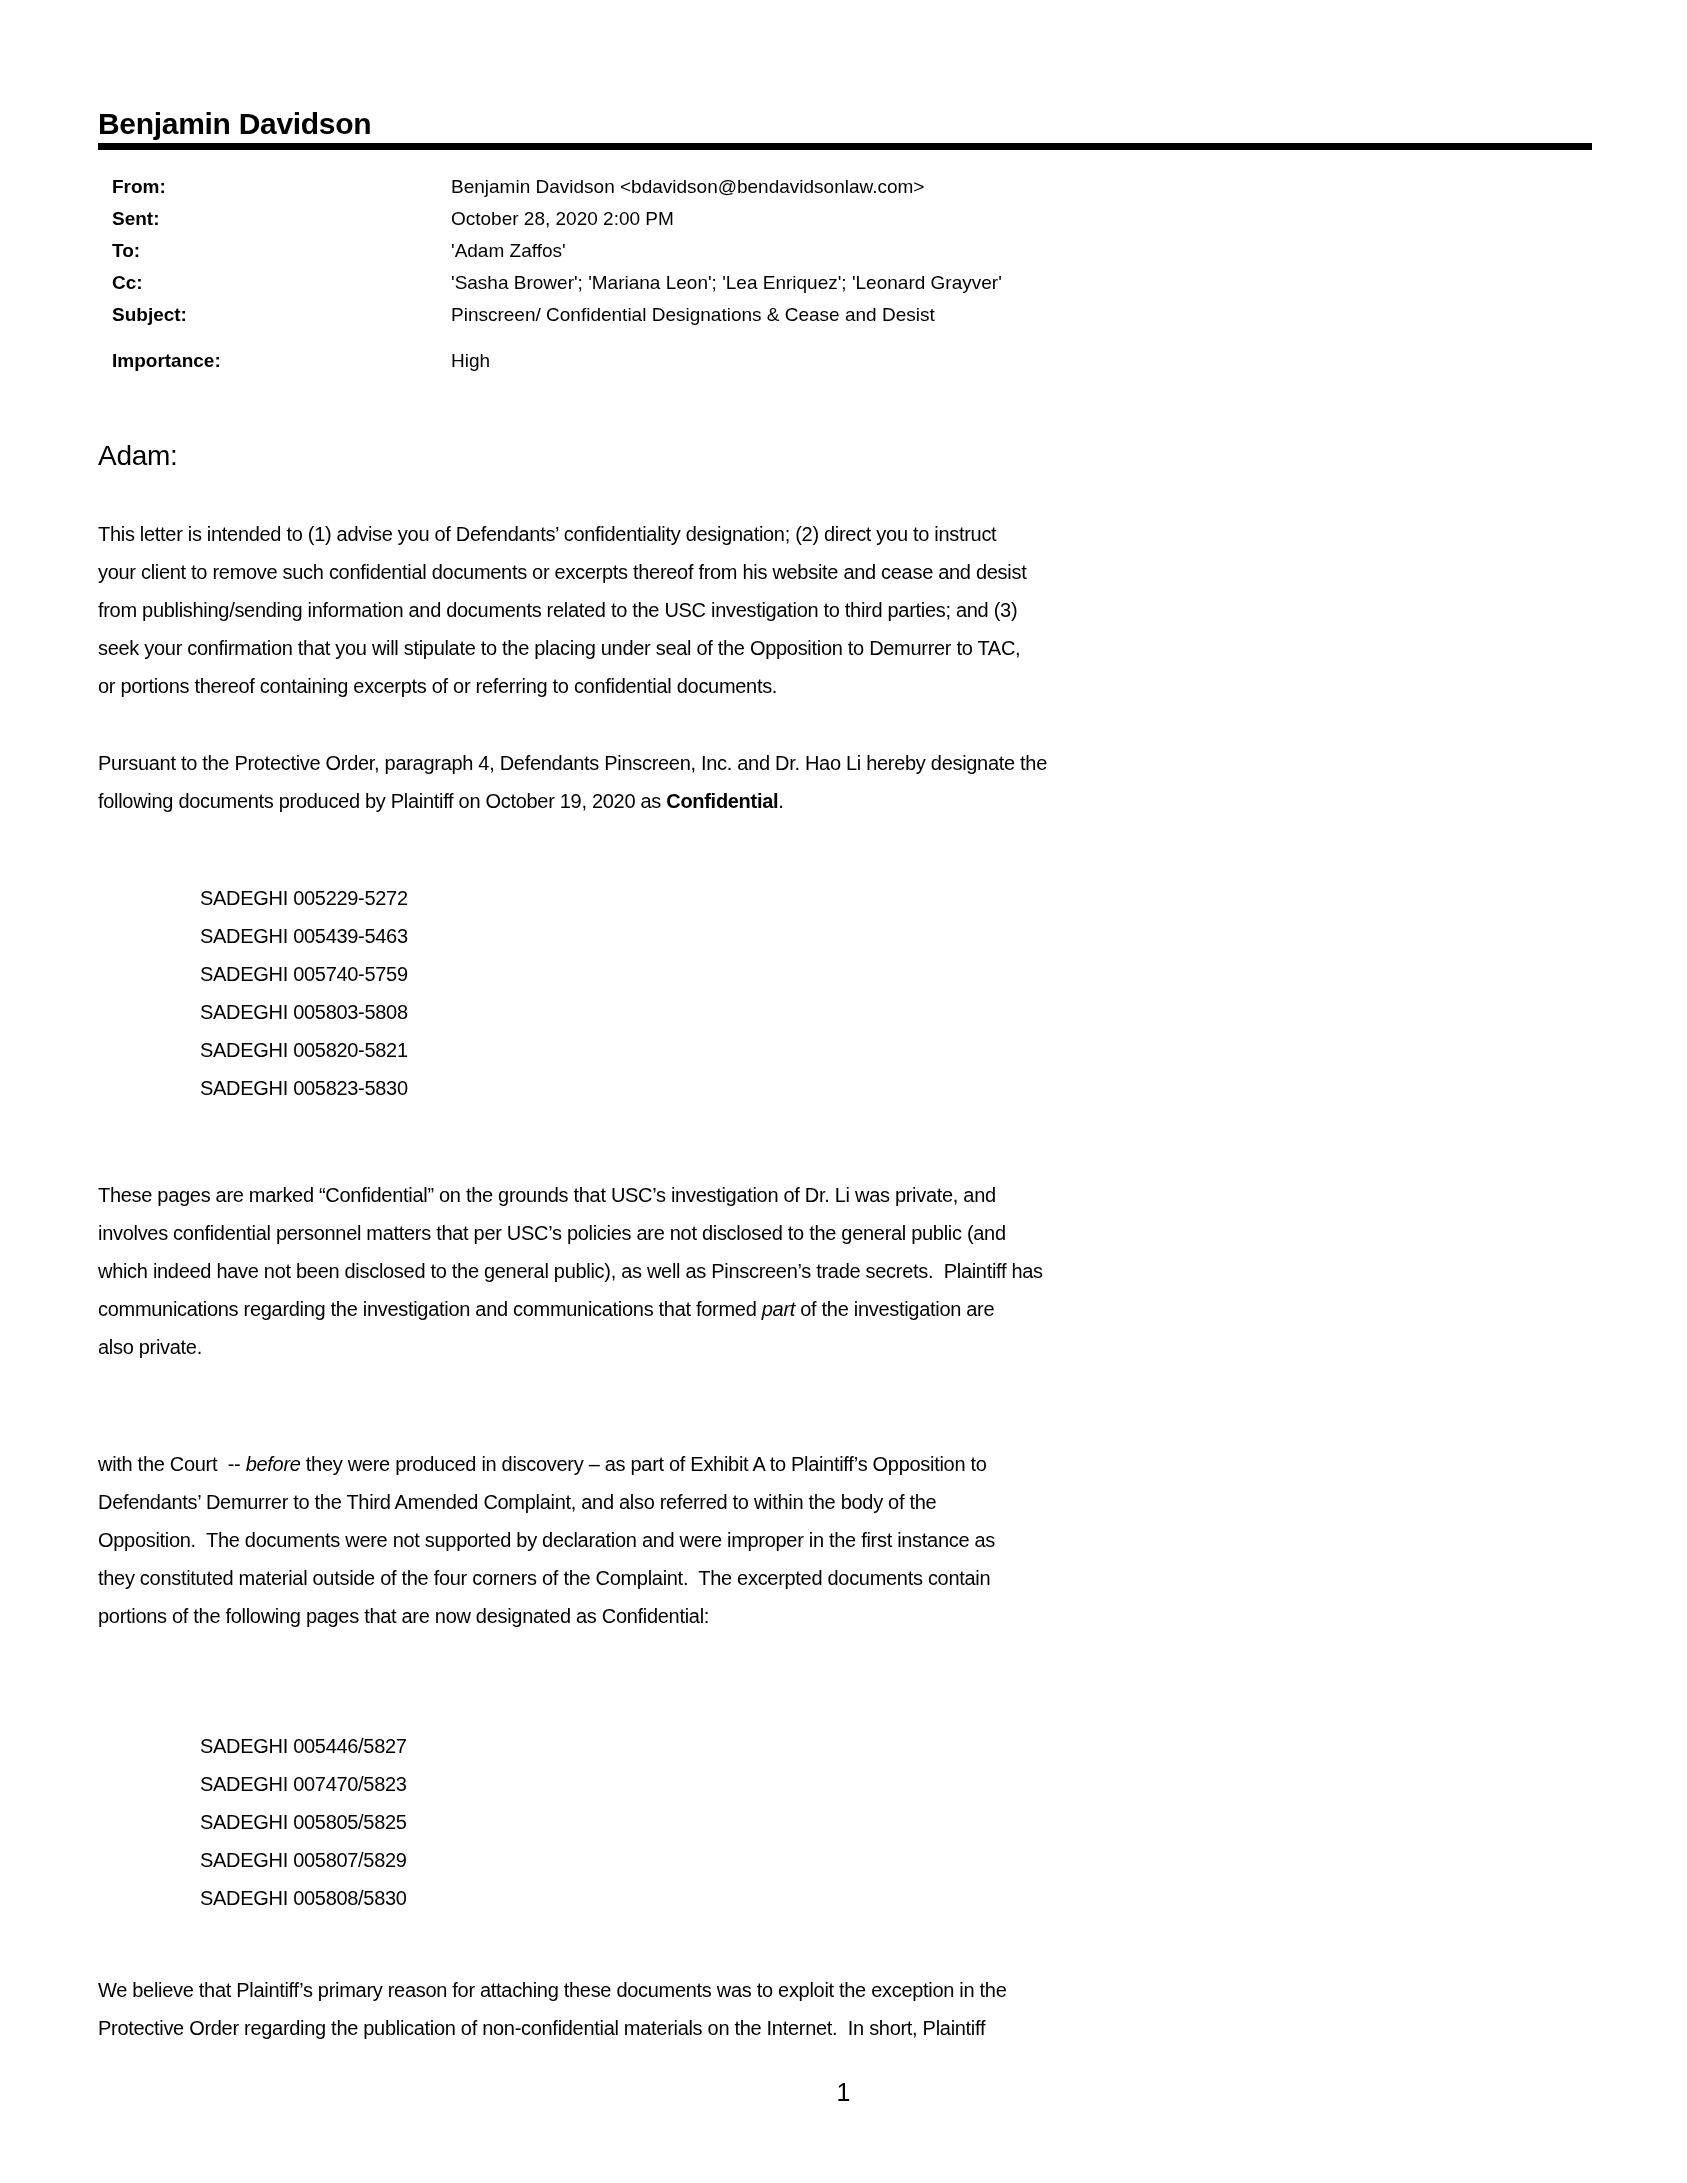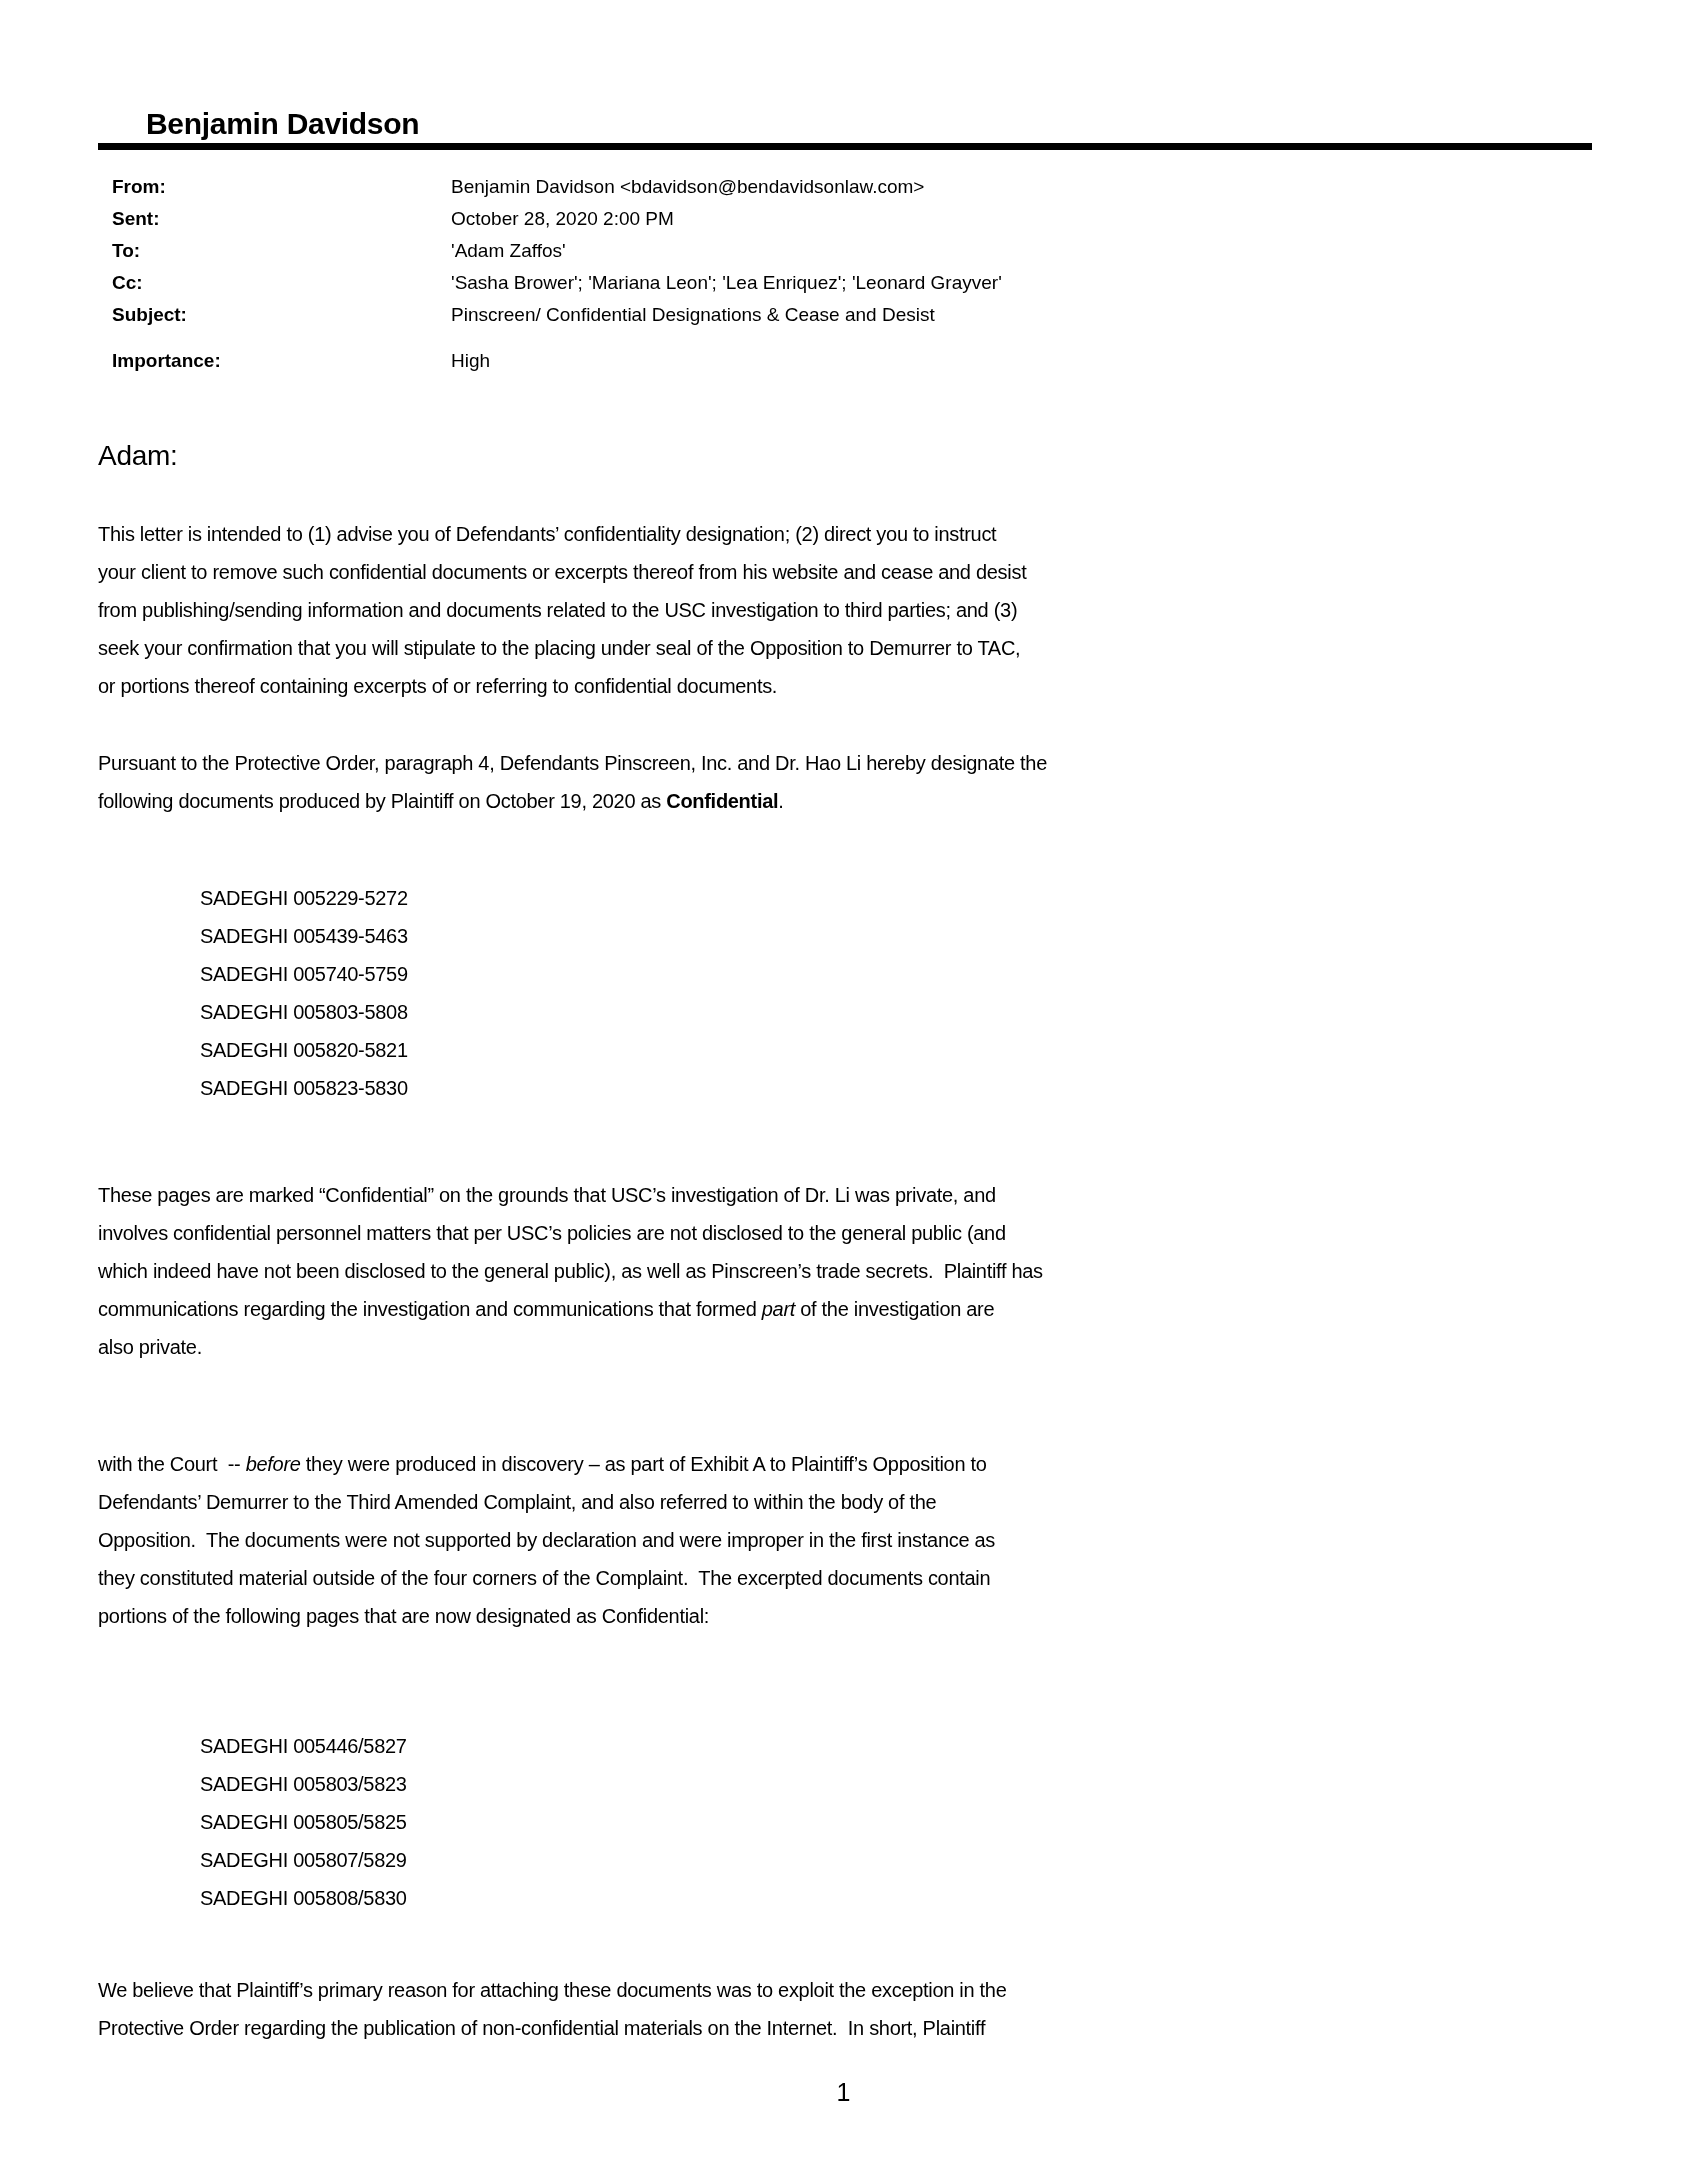--- a/index.html
+++ b/index.html
@@ -18,21 +18,20 @@
   }
   .title {
     position: absolute;
     left: 98px;
     top: 105px;
     font-size: 30px;
     font-weight: bold;
     line-height: 38px;
     letter-spacing: -0.3px;
     white-space: pre;
-    margin-left: 48px;
   }
   .rule {
     position: absolute;
     left: 98px;
     top: 143px;
     width: 1494px;
     height: 7.3px;
     background: #000000;
   }
   .fields {
@@ -125,21 +124,21 @@
     </div>
   <div class="block para" style="top:1445px">
       <div class="line">with the Court  -- <em>before</em> they were produced in discovery – as part of Exhibit A to Plaintiff’s Opposition to</div>
       <div class="line">Defendants’ Demurrer to the Third Amended Complaint, and also referred to within the body of the</div>
       <div class="line">Opposition.  The documents were not supported by declaration and were improper in the first instance as</div>
       <div class="line">they constituted material outside of the four corners of the Complaint.  The excerpted documents contain</div>
       <div class="line">portions of the following pages that are now designated as Confidential:</div>
     </div>
   <div class="block list" style="top:1727px">
       <div class="line">SADEGHI 005446/5827</div>
-      <div class="line">SADEGHI 005803/5823</div>
+      <div class="line">SADEGHI 007470/5823</div>
       <div class="line">SADEGHI 005805/5825</div>
       <div class="line">SADEGHI 005807/5829</div>
       <div class="line">SADEGHI 005808/5830</div>
     </div>
   <div class="block para" style="top:1971px">
       <div class="line">We believe that Plaintiff’s primary reason for attaching these documents was to exploit the exception in the</div>
       <div class="line">Protective Order regarding the publication of non-confidential materials on the Internet.  In short, Plaintiff</div>
     </div>
 
   <div class="page-number">1</div>

